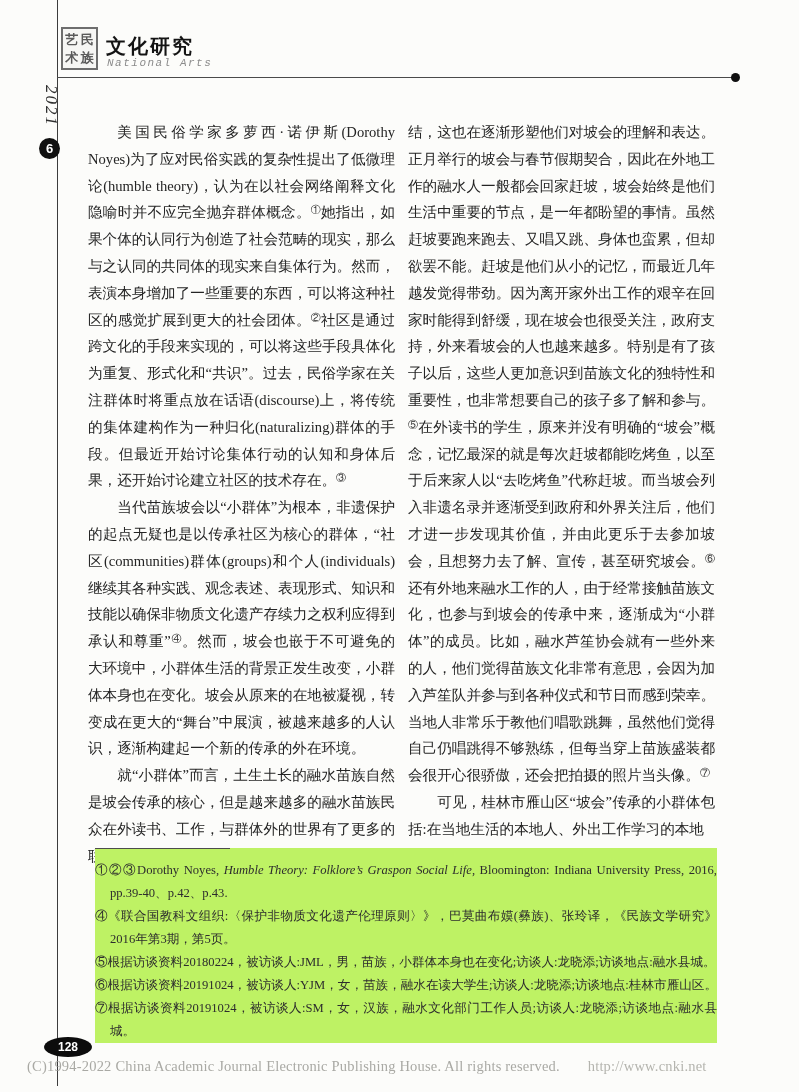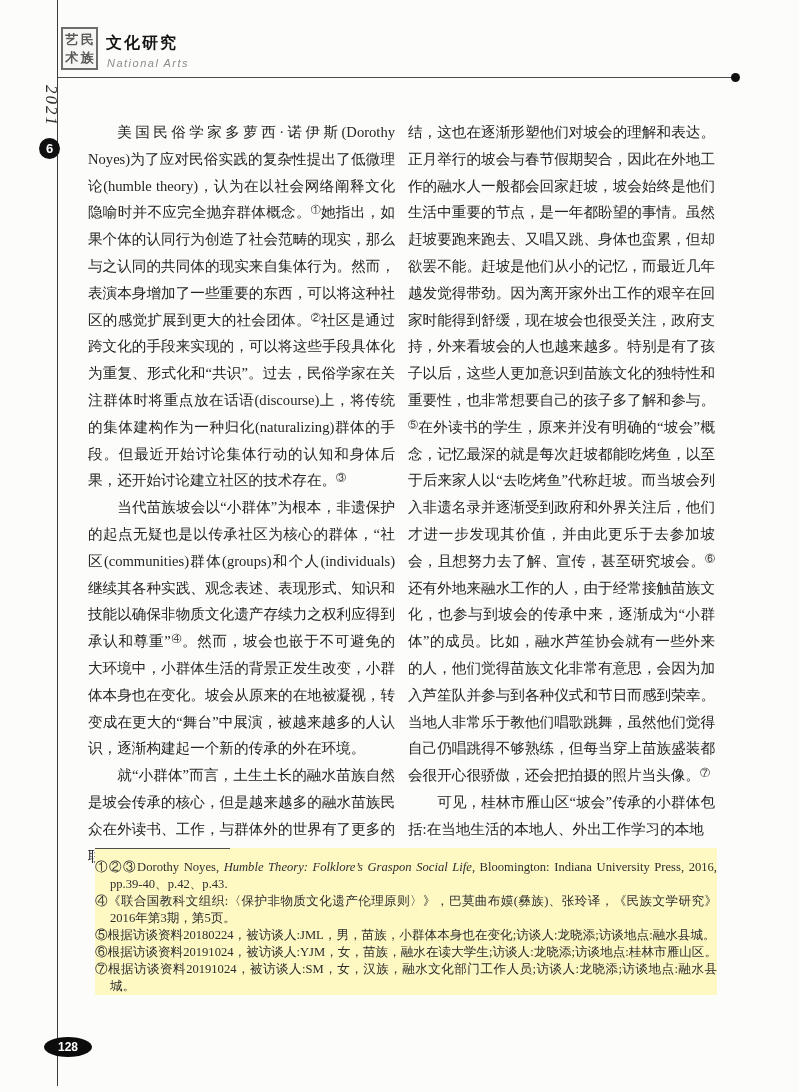--- a/index.html
+++ b/index.html
@@ -11,26 +11,26 @@
   
   .vrule{position:absolute;left:57px;top:0;width:1px;height:1086px;background:#3c3c3c;}
   
   .seal{
     position:absolute;left:61px;top:27px;width:37px;height:43px;
     border:2px solid #6e6e6e;box-sizing:border-box;background:#f6f6f4;
     display:grid;grid-template-columns:1fr 1fr;place-items:center;
     font-size:13px;line-height:1;color:#5a5a5a;font-weight:bold;padding:1px;
   }
   .title-cn{
-    position:absolute;left:106px;top:33px;font-size:16px;font-weight:bold;
+    position:absolute;left:106px;top:33px;font-size:20px;font-weight:bold;
     letter-spacing:2px;color:#141414;font-family:"Liberation Sans","DejaVu Sans",sans-serif;
   }
   .title-en{
     position:absolute;left:107px;top:57px;font-size:11px;font-style:italic;
-    color:#8b8b8b;letter-spacing:1.5px;font-family:Liberation Sans, sans-serif;
+    color:#8b8b8b;letter-spacing:1.5px;font-family:Liberation Mono, monospace;
   }
   .hrule{position:absolute;left:57px;top:77px;width:682px;height:1px;background:#4a4a4a;}
   .hrule .dot{position:absolute;right:-1px;top:-4px;width:9px;height:9px;border-radius:50%;background:#101010;}
   .year{
     position:absolute;left:28px;top:96px;width:46px;text-align:center;
     transform:rotate(90deg);font-style:italic;font-size:17px;color:#2f2f2f;letter-spacing:2px;
   }
   .issue-badge{
     position:absolute;left:39px;top:138px;width:21px;height:21px;border-radius:50%;
     background:#101010;color:#fff;font-size:13px;font-weight:bold;
@@ -40,22 +40,22 @@
   
   main{position:absolute;left:88px;top:103px;width:627px;}
   .col{position:absolute;top:16px;width:307px;text-align:justify;font-size:14.6px;line-height:26.8px;color:#242424;}
   .col-left{left:0;}
   .col-right{left:320px;}
   .bp{margin:0;}
   .indent{text-indent:2em;}
   sup{font-size:10px;line-height:0;vertical-align:4px;}
   
   .footnotes{
-    position:absolute;left:95px;top:848px;width:622px;background:#fef9c3;
-    font-size:12.6px;line-height:17px;color:#2d2d2d;z-index:1;
+    position:absolute;left:95px;top:848px;width:622px;background:#bef264;
+    font-size:12.6px;line-height:23px;color:#2d2d2d;z-index:1;
   }
   .fn-divider{width:135px;height:0;border-top:1.5px solid #4d4d4d;margin:0 0 10px 0;}
   .fn{margin:0;padding-left:15px;text-indent:-15px;text-align:justify;}
   .fn i{font-style:italic;}
   
   .page-badge{
     position:absolute;left:44px;top:1037px;width:48px;height:20px;border-radius:50%;
     background:#0c0c0c;color:#fff;font-size:12px;font-weight:bold;
     display:flex;align-items:center;justify-content:center;z-index:2;
     font-family:"Liberation Sans",sans-serif;
@@ -106,14 +106,18 @@
     <div class="fn-divider"></div>
     <p class="fn"><span>①②③Dorothy Noyes, </span><i>Humble Theory: Folklore’s Graspon Social Life</i><span>, Bloomington: Indiana University Press, 2016, pp.39-40、p.42、p.43.</span></p>
     <p class="fn">④《联合国教科文组织:〈保护非物质文化遗产伦理原则〉》，巴莫曲布嫫(彝族)、张玲译，《民族文学研究》2016年第3期，第5页。</p>
     <p class="fn">⑤根据访谈资料20180224，被访谈人:JML，男，苗族，小群体本身也在变化;访谈人:龙晓添;访谈地点:融水县城。</p>
     <p class="fn">⑥根据访谈资料20191024，被访谈人:YJM，女，苗族，融水在读大学生;访谈人:龙晓添;访谈地点:桂林市雁山区。</p>
     <p class="fn">⑦根据访谈资料20191024，被访谈人:SM，女，汉族，融水文化部门工作人员;访谈人:龙晓添;访谈地点:融水县城。</p>
   </section>
 
   <span class="page-badge">128</span>
 
+  <div class="copyright">
+    <span>(C)1994-2022 China Academic Journal Electronic Publishing House. All rights reserved.</span>
+    <span class="url">http://www.cnki.net</span>
+  </div>
 
 </div>
 
 </body></html>

